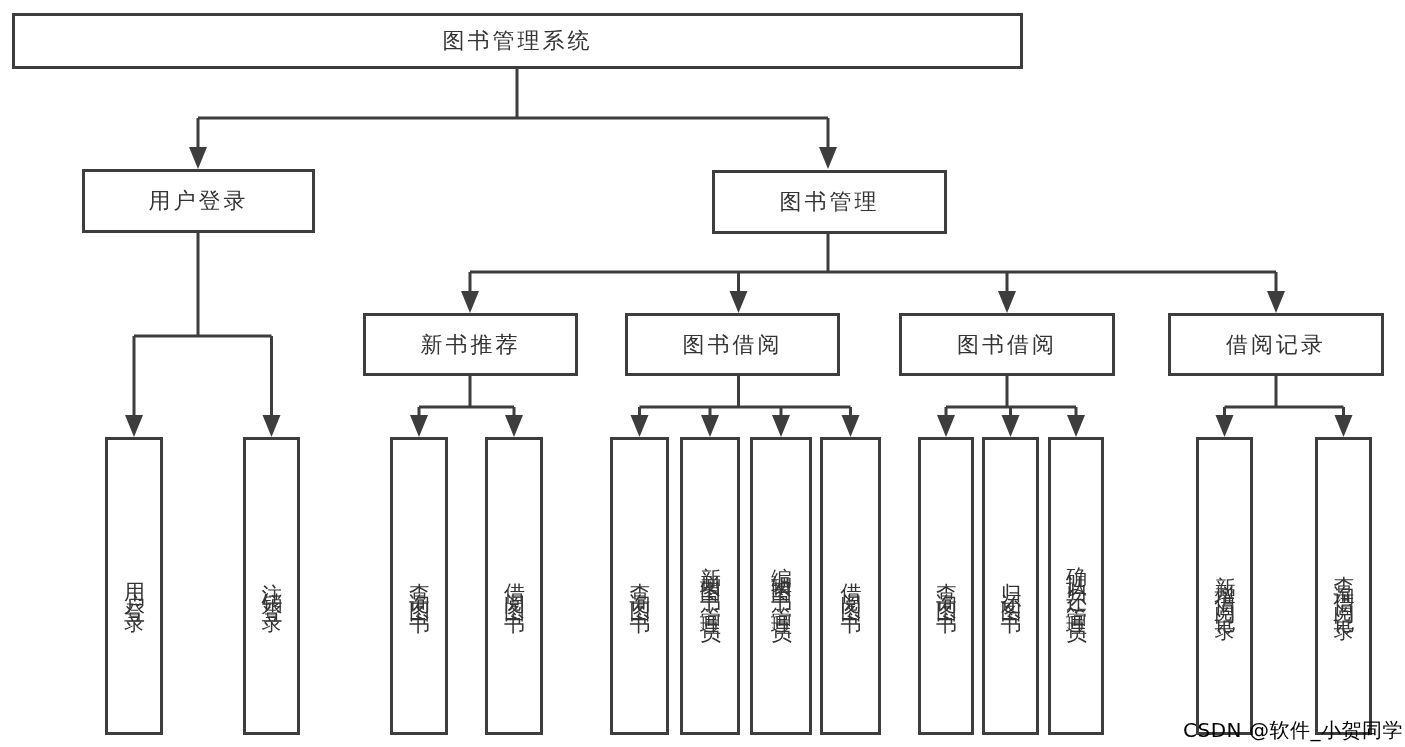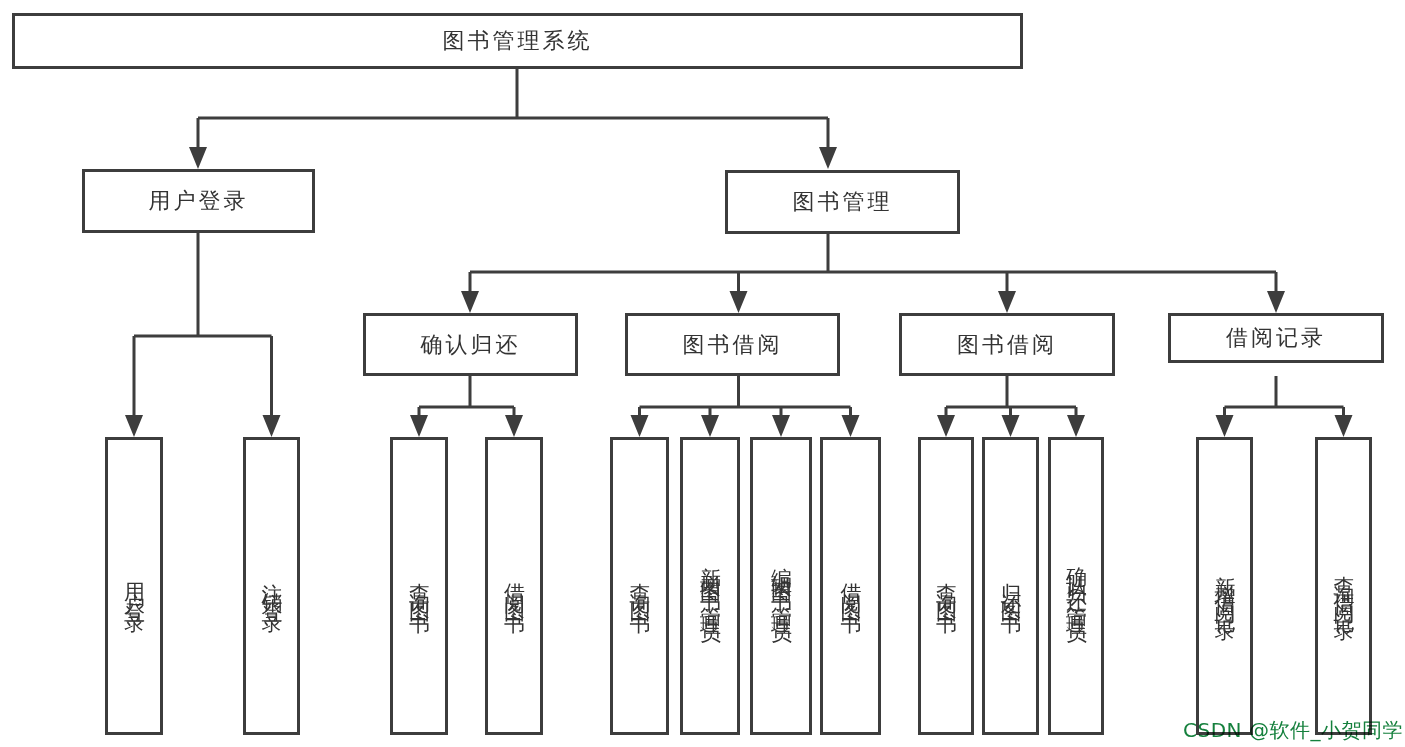--- a/index.html
+++ b/index.html
@@ -34,21 +34,21 @@
     text-orientation:mixed;
     font-size:21px;
     letter-spacing:10px;
     white-space:nowrap;
     line-height:1;
   }
   .watermark{
     position:absolute;z-index:3;
     left:1183px;top:717px;
     font-size:20px;
-    color:#15803d;
+    color:#000000;
     letter-spacing:0.5px;
     white-space:nowrap;
     mix-blend-mode:multiply;
   }
 </style>
 </head>
 <body>
 
 <div id="canvas">
 
@@ -90,34 +90,34 @@
       M1334.5 415 L1352.5 415 L1343.5 437 Z"></path>
   </svg>
 
   <div class="hnode" style="left:12px;top:13px;width:1011px;height:56px;">
     <span>图书管理系统</span>
   </div>
 
   <div class="hnode" style="left:82px;top:169px;width:233px;height:64px;">
     <span>用户登录</span>
   </div>
-  <div class="hnode" style="left:712px;top:170px;width:235px;height:64px;margin-left:13px;">
+  <div class="hnode" style="left:712px;top:170px;width:235px;height:64px;">
     <span>图书管理</span>
   </div>
 
   <div class="hnode" style="left:363px;top:313px;width:215px;height:63px;">
-    <span>确认归还</span>
+    <span>新书推荐</span>
   </div>
   <div class="hnode" style="left:625px;top:313px;width:215px;height:63px;">
     <span>图书借阅</span>
   </div>
   <div class="hnode" style="left:899px;top:313px;width:216px;height:63px;">
     <span>图书借阅</span>
   </div>
-  <div class="hnode" style="left:1168px;top:313px;width:216px;height:50px;">
+  <div class="hnode" style="left:1168px;top:313px;width:216px;height:63px;">
     <span>借阅记录</span>
   </div>
 
   <div class="vnode" style="left:105px;width:58px;">
     <span>用户登录</span>
   </div>
   <div class="vnode" style="left:243px;width:57px;">
     <span>注销登录</span>
   </div>
 

